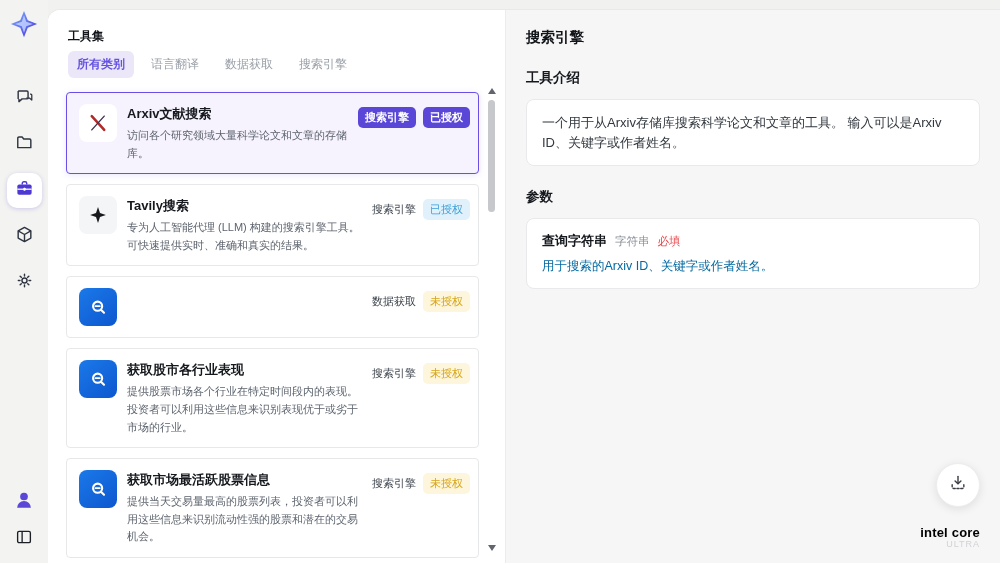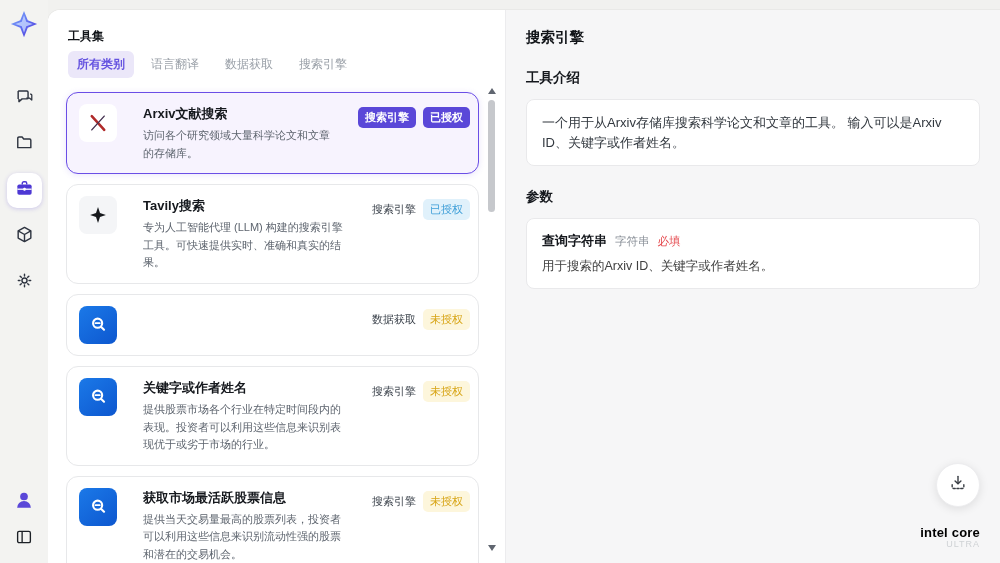--- a/index.html
+++ b/index.html
@@ -29,22 +29,22 @@
     overflow:hidden;
   }
   
   .list-pane { width:457px; position:relative; padding:14px 26px 0 18px; background:#fff; }
   .list-title { font-size:12px; font-weight:bold; color:#111418; margin:4px 0 6px 2px; }
   .tabs { display:flex; gap:8px; align-items:center; margin:0 0 14px 2px; }
   .tab { font-size:12px; color:#9aa0a8; background:none; border:none; padding:5px 9px; border-radius:6px; cursor:pointer; font-family:inherit; }
   .tab.active { background:#ebe7f9; color:#6553e0; font-weight:bold; }
   .tool-list { display:flex; flex-direction:column; gap:10px; }
   .tool-card {
-    border:1px solid #e7e8ea; border-radius:12px; background:#fff;
-    padding:11px 8px 11px 12px; display:flex; gap:26px; cursor:pointer;
+    border:1px solid #e7e8ea; border-radius:4px; background:#fff;
+    padding:11px 8px 11px 12px; display:flex; gap:10px; cursor:pointer;
   }
   .tool-card.selected { border:1.5px solid #6b4ee6; background:#f7f3fe; box-shadow:0 1px 6px rgba(107,78,230,.15); }
   .tool-icon {
     width:38px; height:38px; border-radius:8px; background:#f4f5f7; flex:none;
     display:flex; align-items:center; justify-content:center; overflow:hidden;
   }
   .tool-card.selected .tool-icon { background:#ffffff; }
   .tool-icon.icon-blue { background:linear-gradient(140deg,#1b79e8,#0d57cf); }
   .tool-main { flex:1 1 auto; min-width:0; }
   .tool-name { font-size:13px; font-weight:bold; color:#15181d; margin:1px 0 4px; }
@@ -66,21 +66,21 @@
   
   .detail-pane { flex:1; background:#f6f6f7; border-left:1px solid #ececee; padding:16px 20px; position:relative; }
   .detail-title { font-size:14.5px; font-weight:bold; color:#111418; margin:2px 0 22px; }
   .section-heading { font-size:13.5px; font-weight:bold; color:#15181d; margin:0 0 12px; }
   .detail-box { background:#fff; border:1px solid #e9e9eb; border-radius:8px; padding:13px 15px; margin-bottom:22px; }
   .intro-text { font-size:13px; color:#32383f; line-height:1.5; }
   .param-line { display:flex; align-items:baseline; gap:8px; margin-bottom:8px; }
   .param-name { font-size:13px; font-weight:bold; color:#15181d;text-align:right; }
   .param-type { font-size:11.5px; color:#8a9098; }
   .param-required { font-size:11.5px; color:#e5484d; }
-  .param-desc { font-size:12.5px; color:#404040; }
+  .param-desc { font-size:12.5px; color:#0369a1; }
   
   .fab {
     position:absolute; right:20px; bottom:56px; width:44px; height:44px; border-radius:50%;
     background:#fff; border:1px solid #ededef; box-shadow:0 2px 10px rgba(0,0,0,.10);
     display:flex; align-items:center; justify-content:center; cursor:pointer;
   }
   .brand { position:absolute; right:20px; bottom:13px; text-align:right; line-height:1.1; user-select:none; }
   .brand-main { font-size:13px; color:#000000; font-weight:bold; letter-spacing:.2px; }
   .brand-sub { font-size:9px; color:#cfd2d5; letter-spacing:1px; text-transform:uppercase; }
 </style>
@@ -232,21 +232,21 @@
 
         <div class="tool-card">
           <div class="tool-icon icon-blue">
             <svg width="21" height="21" viewBox="0 0 24 24" fill="none" stroke="#ffffff" stroke-width="2.4" stroke-linecap="round">
               <circle cx="11" cy="10.5" r="5.2"></circle>
               <path d="M14.8 14.5 18.3 18"></path>
               <path d="M8.6 10.5h4.8" stroke-width="2"></path>
             </svg>
           </div>
           <div class="tool-main">
-            <div class="tool-name">关键字或作者姓名</div>
+            <div class="tool-name">获取股市各行业表现</div>
             <div class="tool-desc">提供股票市场各个行业在特定时间段内的表现。投资者可以利用这些信息来识别表现优于或劣于市场的行业。</div>
           </div>
           <div class="tool-badges">
             <span class="badge badge-cat cat-plain">搜索引擎</span>
             <span class="badge badge-auth auth-no">未授权</span>
           </div>
         </div>
 
         <div class="tool-card">
           <div class="tool-icon icon-blue">

